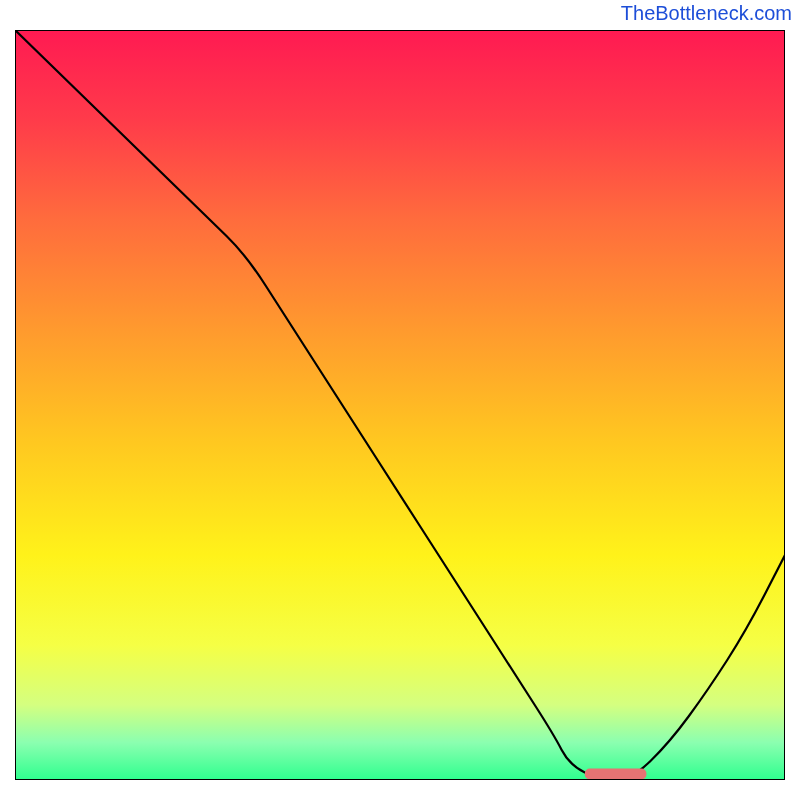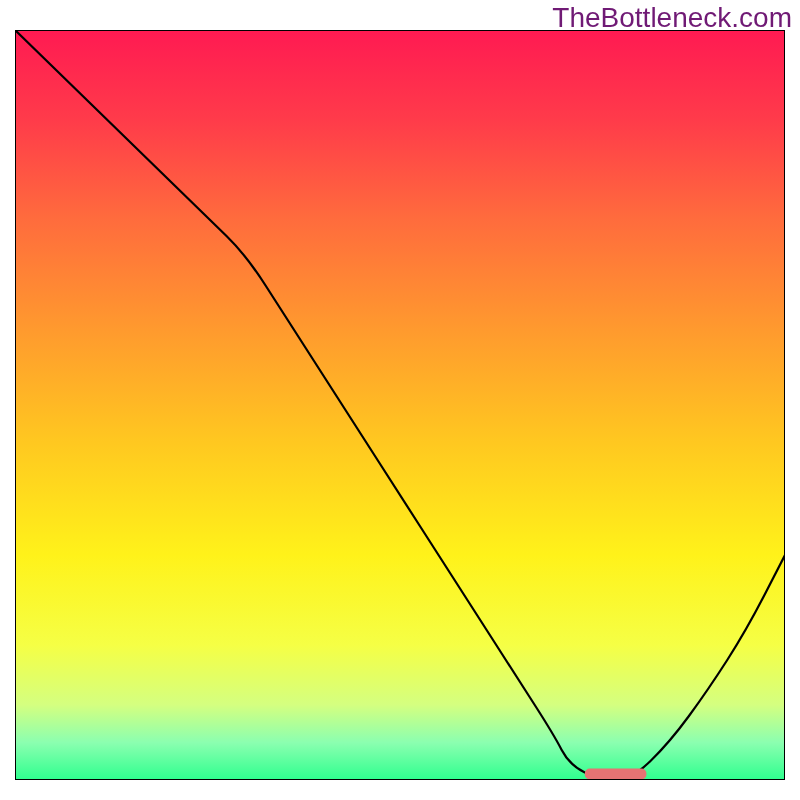--- a/index.html
+++ b/index.html
@@ -12,23 +12,23 @@
   .container {
     position: relative;
     width: 800px;
     height: 800px;
     background: #ffffff;
   }
   .watermark {
     position: absolute;
     top: 2px;
     right: 8px;
-    color: #701a75;
+    color: #1d4ed8;
     font-family: Arial, Helvetica, sans-serif;
-    font-size: 28px;
+    font-size: 20px;
     z-index: 10;
   }
   .plot-area {
     position: absolute;
     left: 15px;
     top: 30px;
     width: 770px;
     height: 750px;
     overflow: hidden;
   }

